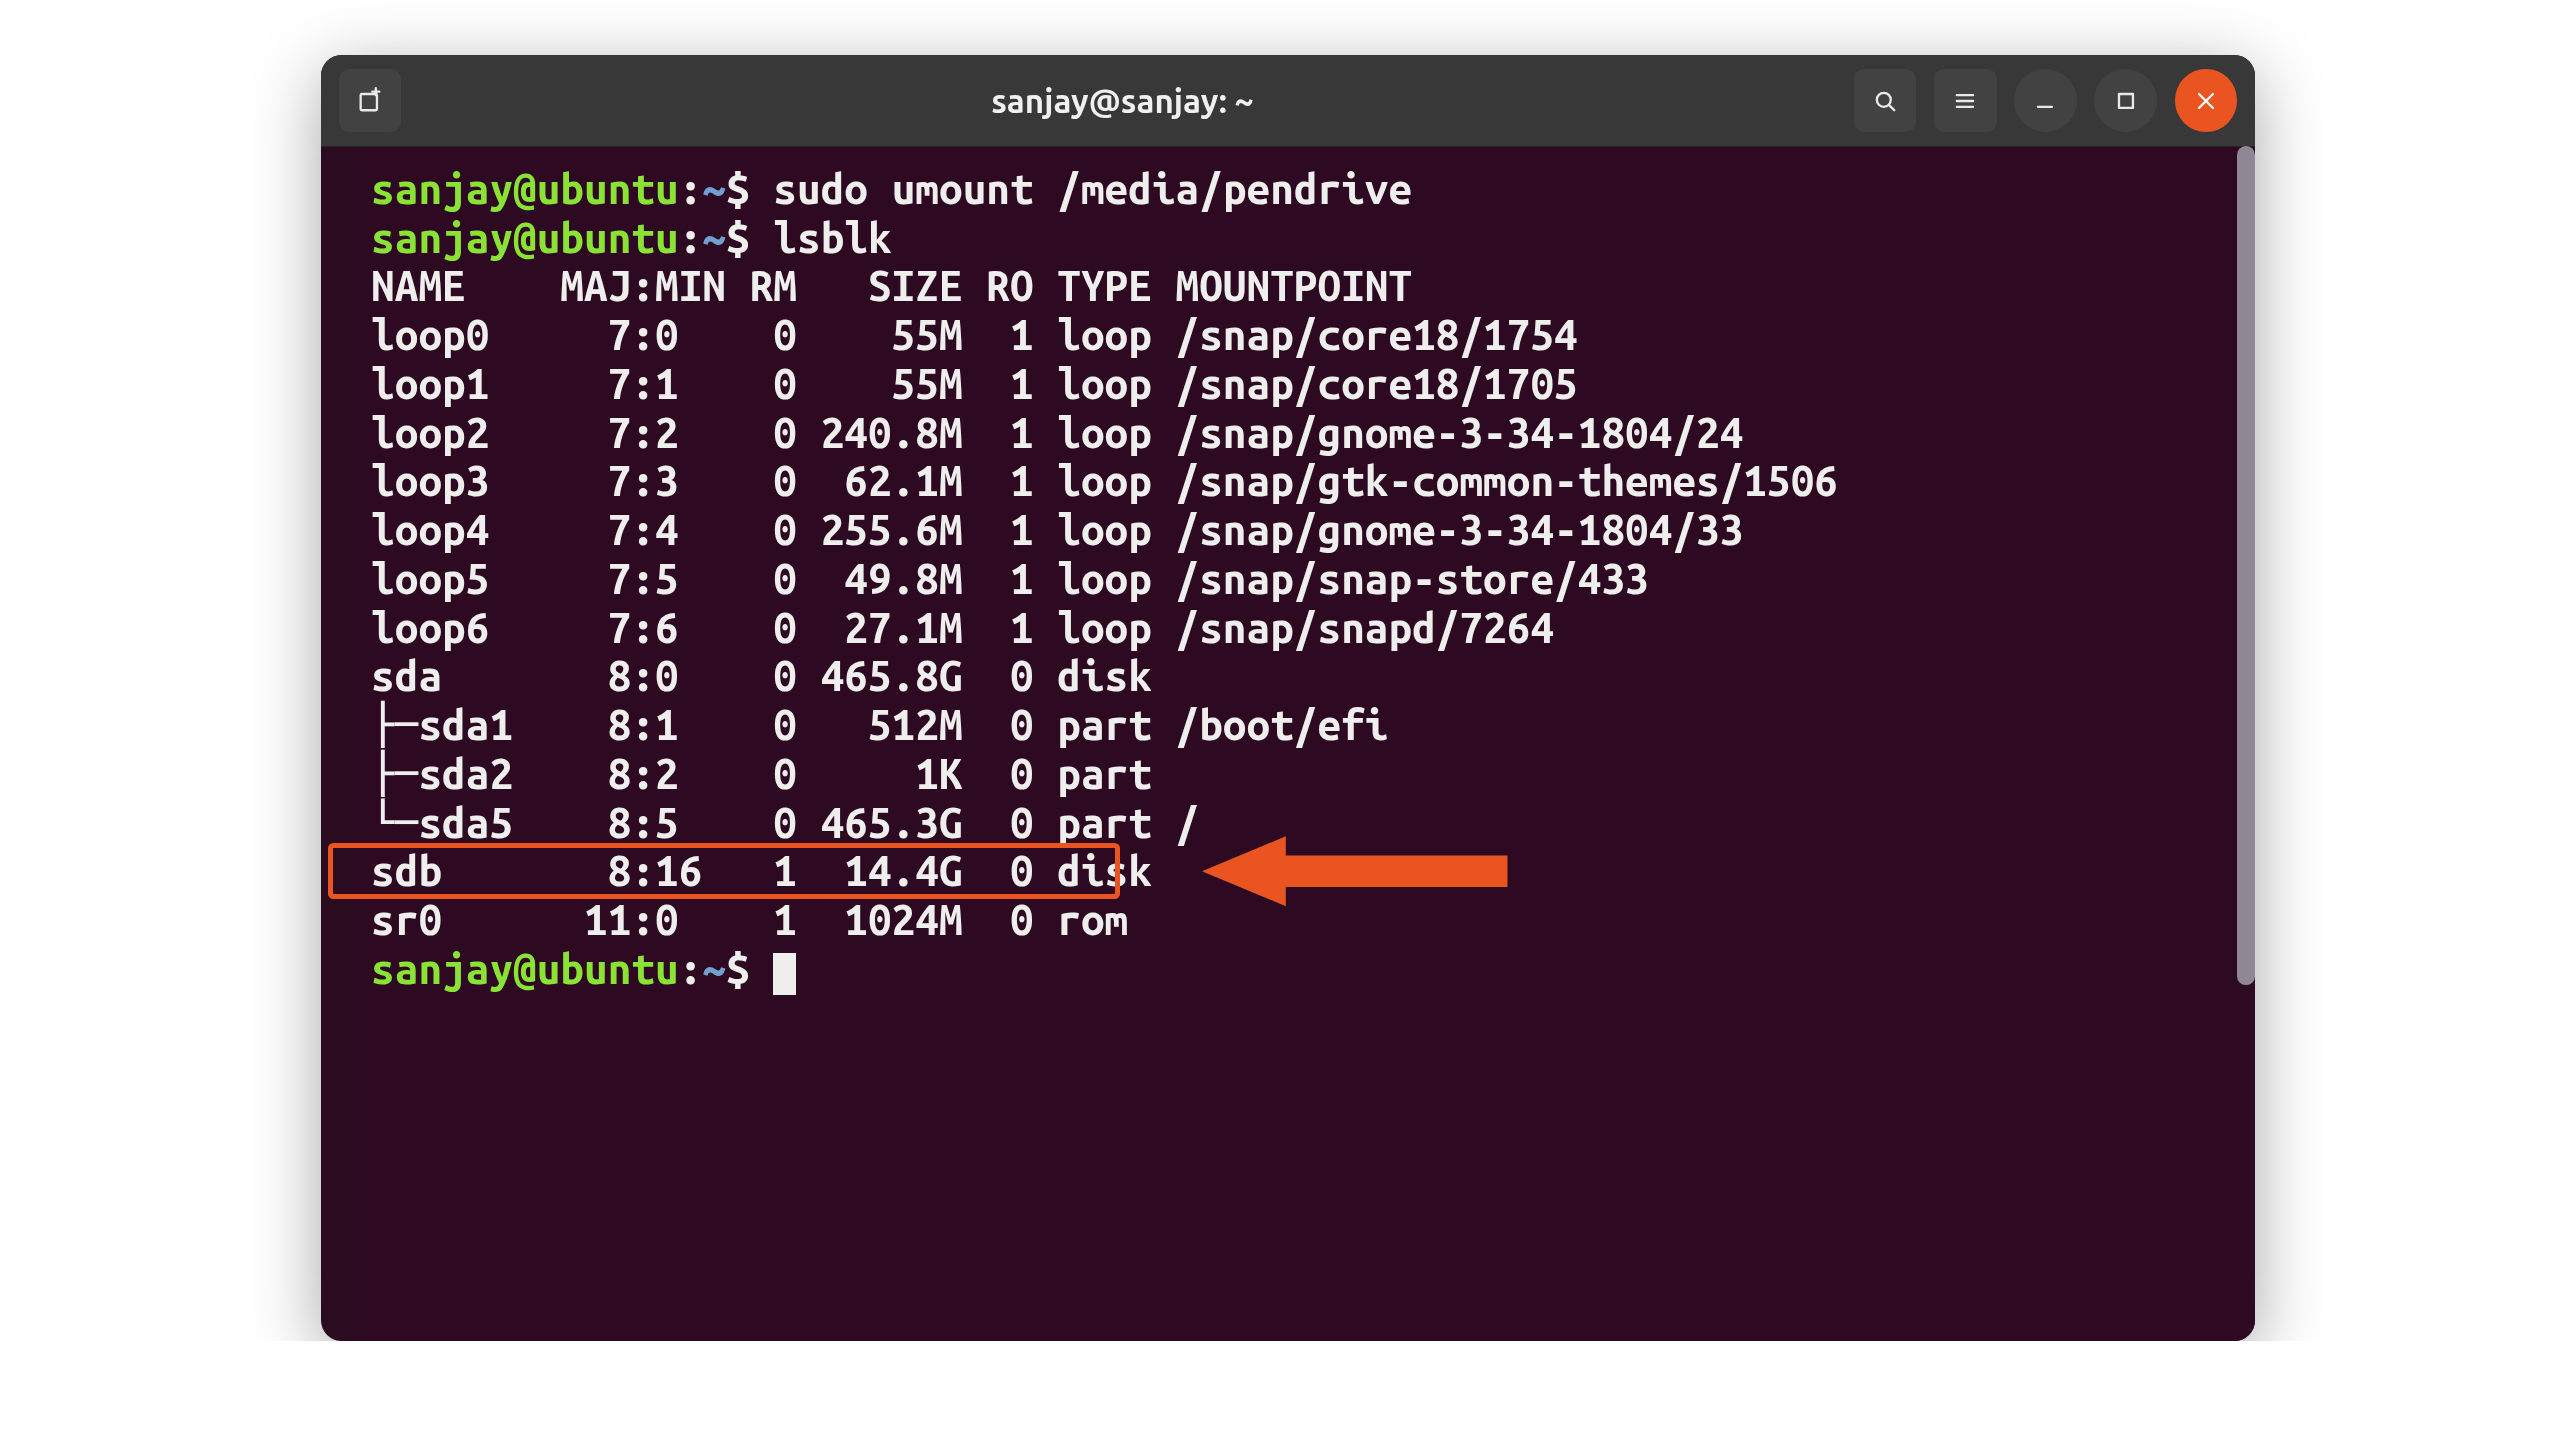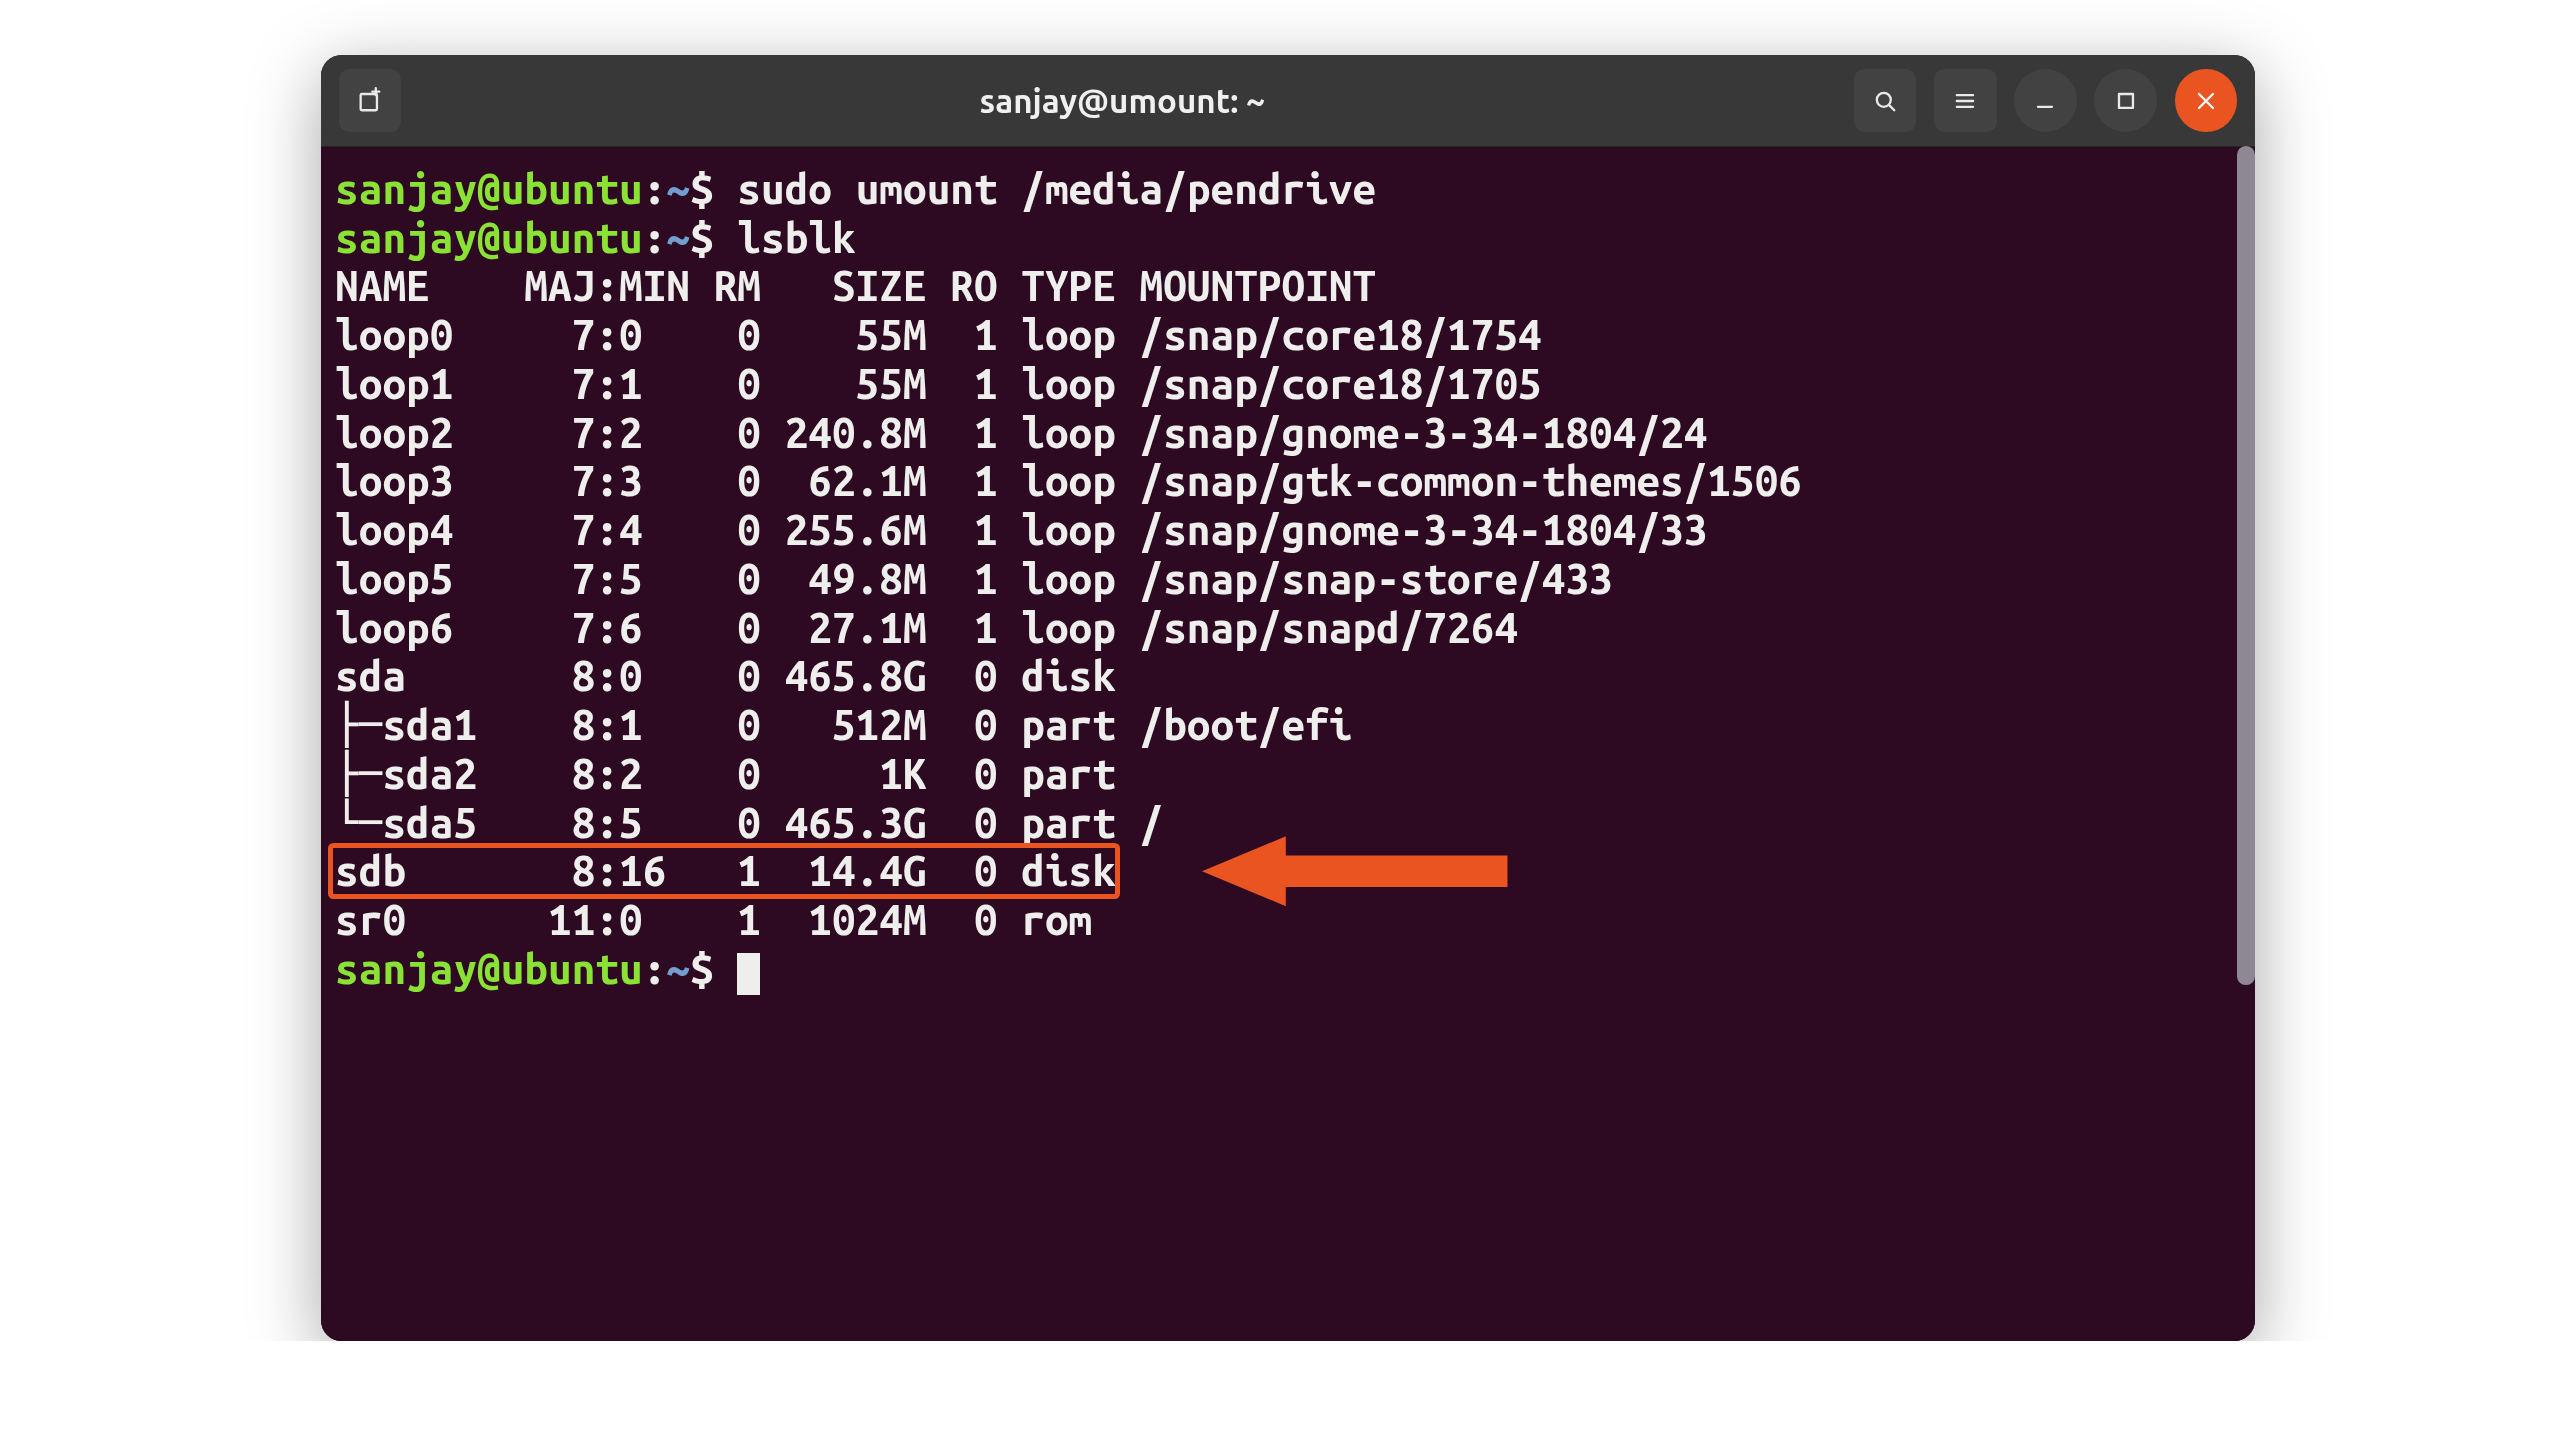--- a/index.html
+++ b/index.html
@@ -55,20 +55,21 @@
   .term {
     background: #2d0922;
     font-family: "Ubuntu Mono", "DejaVu Sans Mono", "Consolas", monospace;
     font-size: calc(13px * var(--scale));
     line-height: calc(15px * var(--scale));
     font-weight: 700;
     color: #eeeeec;
     padding: calc(5.4px * var(--scale)) calc(4.3px * var(--scale)) calc(107px * var(--scale)) calc(4.3px * var(--scale));
     white-space: pre;
     position: relative;
+    margin-left: 36px;
   }
   .grn { color: #8ae234; }
   .blu { color: #729fcf; }
   .cursor {
     display: inline-block;
     width: calc(7px * var(--scale));
     height: calc(13px * var(--scale));
     background: #eeeeec;
     vertical-align: text-bottom;
     margin-bottom: calc(-1.1px * var(--scale));
@@ -105,21 +106,21 @@
 <div class="window">
 
   <div class="titlebar">
     <div class="tb-btn">
       <svg viewBox="0 0 24 24" class="ic">
         <rect x="4" y="6" width="14" height="14" rx="1"></rect>
         <path d="M20 3v6M17 6h6" transform="translate(-3,-2)"></path>
       </svg>
     </div>
 
-    <div class="tb-title">sanjay@umount: ~</div>
+    <div class="tb-title">sanjay@sanjay: ~</div>
 
     <div class="right">
       <div class="tb-btn">
         <svg viewBox="0 0 24 24" class="ic">
           <circle cx="11" cy="11" r="6"></circle>
             <path d="M20 20l-4-4"></path>
         </svg>
       </div>
       <div class="tb-btn">
         <svg viewBox="0 0 24 24" class="ic">

